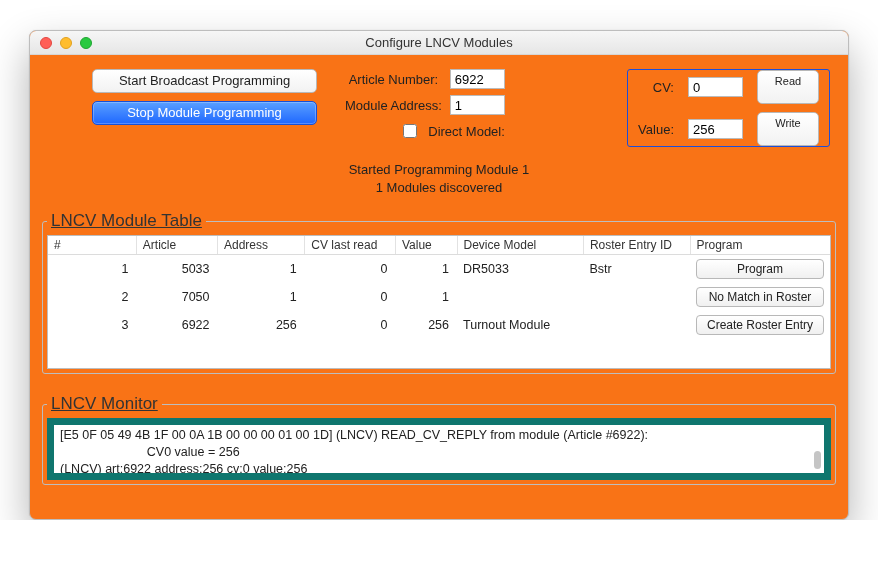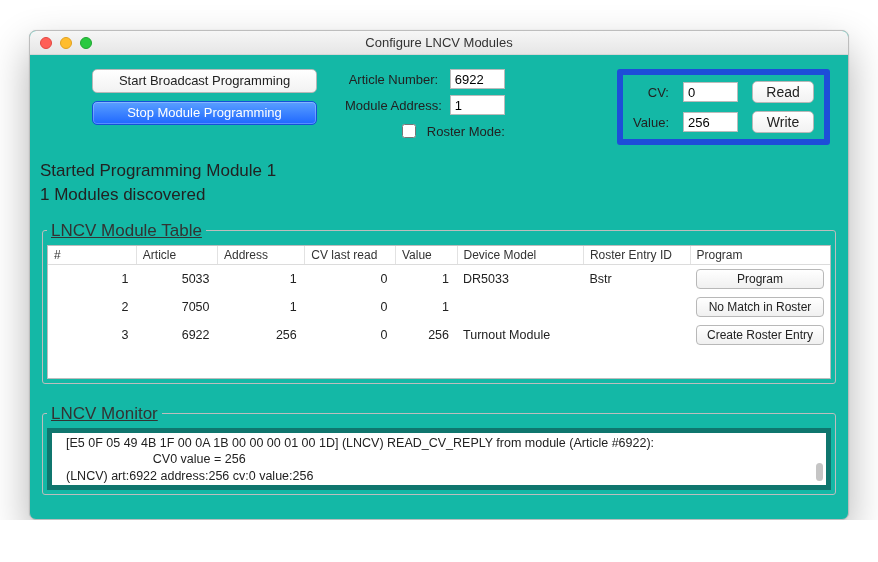--- a/index.html
+++ b/index.html
@@ -8,21 +8,21 @@
     padding: 0;
     background: #fff;
     font-family: -apple-system, "Helvetica Neue", Arial, sans-serif;
     font-size: 13px;
     color: #222;
   }
   .window {
     width: 820px;
     height: 490px;
     margin: 30px auto 0 auto;
-    background: #14b8a6;
+    background: #f97316;
     border: 1px solid #bdbdbd;
     border-radius: 7px;
     box-shadow: 0 18px 40px rgba(0,0,0,0.30), 0 0 0 1px rgba(0,0,0,0.02);
     overflow: hidden;
     display: flex;
     flex-direction: column;
   }
   .titlebar {
     height: 24px;
     display: flex;
@@ -101,35 +101,35 @@
     background: #fff;
     padding: 1px 4px;
     font-size: 13px;
   }
   .direct-row { grid-column: 1 / span 2; display:flex; gap:8px; align-items:center; justify-content: flex-end;}
   input[type=checkbox] {
     width: 14px; height: 14px; accent-color: #1f7dff;
   }
 
   .cv-box {
-    border: 6px solid #1d4ed8;
+    border: 1px solid #1d4ed8;
     border-radius: 3px;
-    padding: 6px 10px;
+    padding: 0 10px;
     display: grid;
     grid-template-columns: auto 55px auto;
     column-gap: 14px;
     row-gap: 8px;
     align-items: center;
     margin-left: auto;
     margin-right: 4px;
   }
   .cv-box label { text-align: right; }
-  .cv-box .mac-btn { width: 62px; height: 22px; line-height:20px; font-size:14px; }
-
-  .status { font-size: 17px; margin-top: 2px; line-height:1.4; }
+  .cv-box .mac-btn { width: 62px; height: 34px; line-height:20px; font-size:11px; }
+
+  .status { text-align: center; font-size: 13px; margin-top: 2px; line-height:1.4; }
 
   
   fieldset {
     border: 1px solid #bdbdbd;
     border-radius: 3px;
     margin: 6px 2px;
     padding: 4px;
     font-size: 13px;
   }
   legend { padding: 0 4px; color: #333; font-size: 17px; text-decoration: underline; }
@@ -169,23 +169,23 @@
     font-size: 12px;
     width: 128px;
     text-align: center;
     line-height: 18px;
     margin: 1px 0;
     cursor: pointer;
   }
 
   .monitor-box {
     background: #fff;
-    border: 5px solid #0f766e;
+    border: 7px solid #0f766e;
     height: 62px;
-    padding: 2px 14px;
+    padding: 2px 6px;
     font-size: 12.5px;
     line-height: 1.35;
     white-space: pre;
     overflow: hidden;
     position: relative;
     font-family: -apple-system, "Helvetica Neue", Arial, sans-serif;
   }
   .monitor-box .scroll-thumb {
     position: absolute;
     right: 3px; bottom: 4px;
@@ -220,21 +220,21 @@
         <div class="mac-btn primary">Stop Module Programming</div>
       </div>
 
       <div class="col-fields">
         <label>Article Number:</label>
         <input class="txt" value="6922" style="">
         <label>Module Address:</label>
         <input class="txt" value="1" style="">
         <div class="direct-row">
           <input type="checkbox" style="">
-          <label>Roster Mode:</label>
+          <label>Direct Model:</label>
         </div>
       </div>
 
       <div class="cv-box">
         <label>CV:</label>
         <input class="txt" value="0" style="">
         <div class="mac-btn">Read</div>
         <label>Value:</label>
         <input class="txt" value="256" style="">
         <div class="mac-btn">Write</div>

